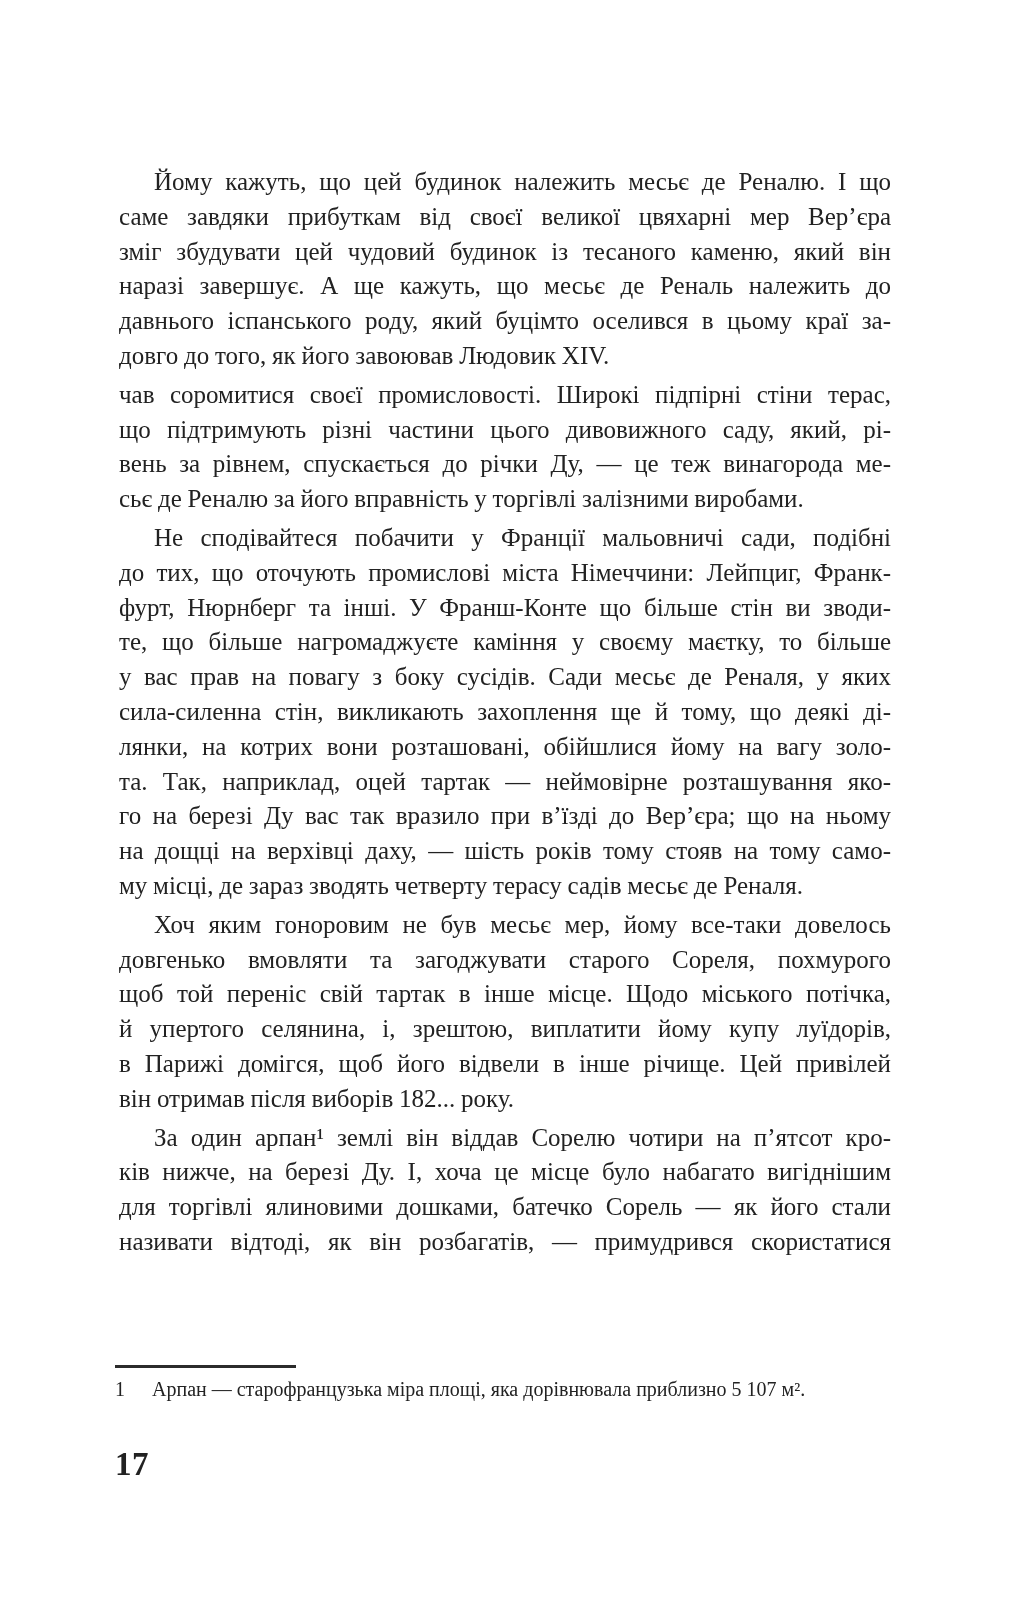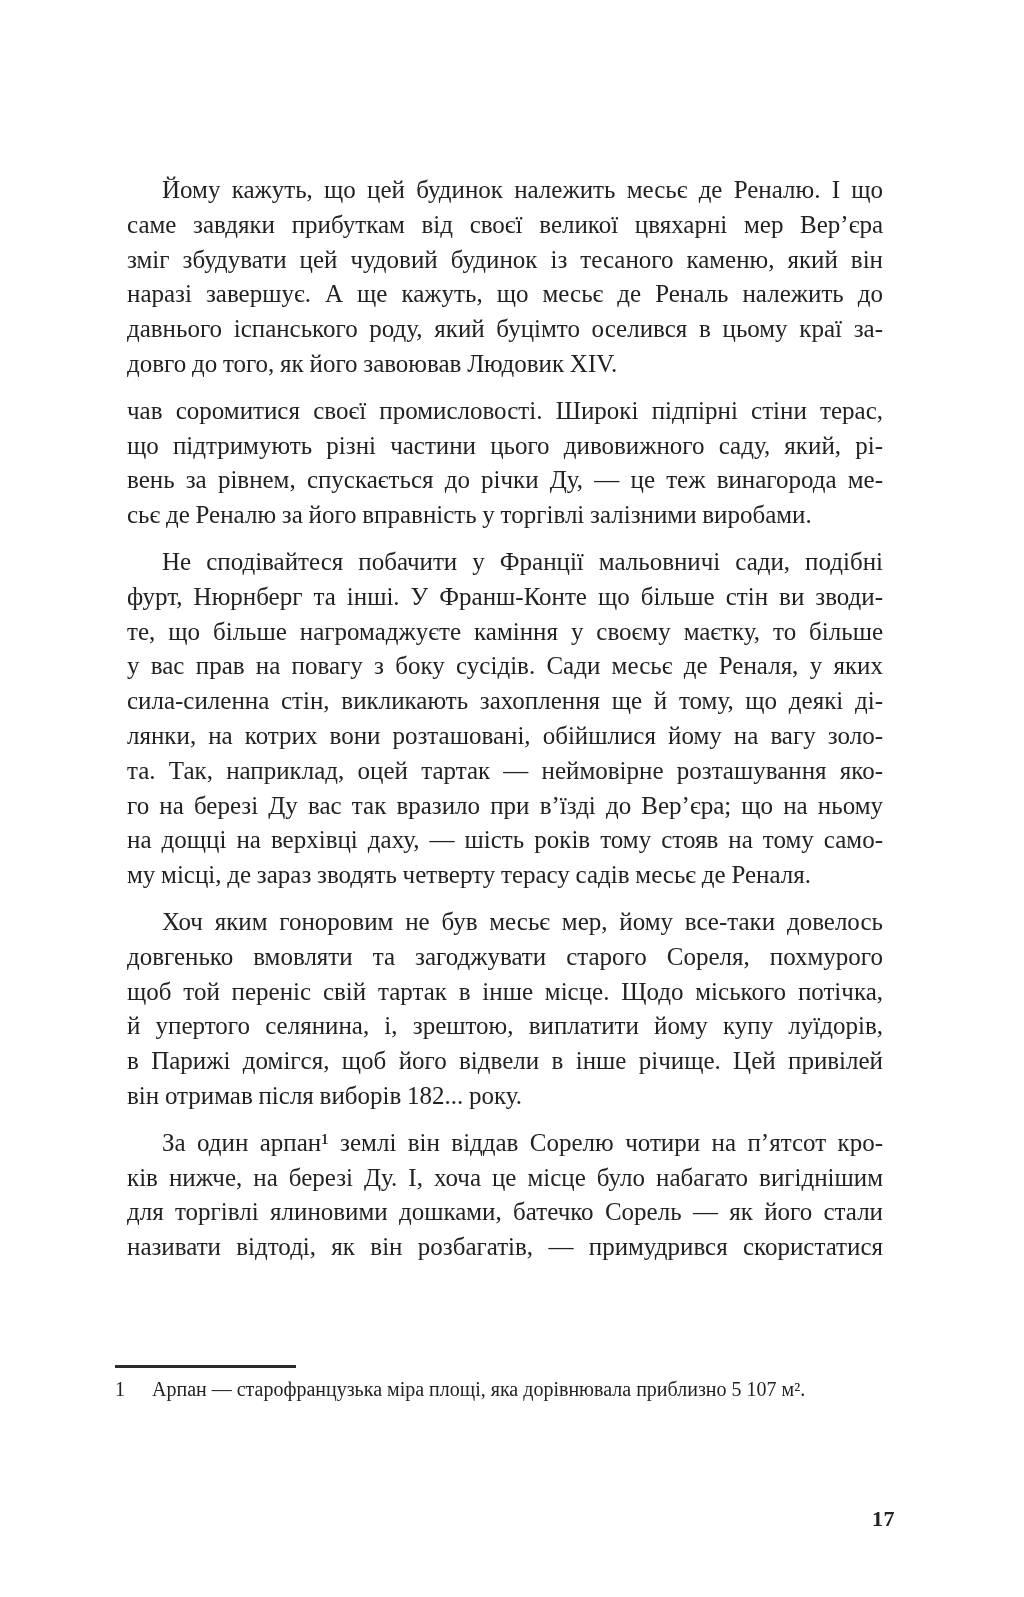--- a/index.html
+++ b/index.html
@@ -16,21 +16,21 @@
     color: #222222;
     overflow: hidden;
   }
   .text-block {
     position: absolute;
     left: 115px;
     top: 161px;
     width: 780px;
   }
   .paragraph {
-    margin: 12px;
+    margin: 4px;
     padding: 0;
   }
   .line {
     font-size: 25px;
     line-height: 34.8px;
     height: 34.8px;
     overflow: hidden;
     text-align: justify;
     text-align-last: justify;
     word-spacing: -0.5px;
@@ -62,24 +62,24 @@
   .footnote-marker {
     flex: 0 0 auto;
     width: 37px;
   }
   .footnote-text {
     flex: 1 1 auto;
   }
   .page-number {
     position: absolute;
     left: 115px;
-    top: 1506px;
+    top: 1446px;
     width: 780px;
-    text-align: right;
-    font-size: 22px;
+    text-align: left;
+    font-size: 33px;
     font-weight: 700;
     letter-spacing: 0.5px;
   }
 </style>
 </head>
 <body>
 
 <div class="page">
 
   <div class="text-block">
@@ -92,20 +92,21 @@
         <div class="line para-end">довго до того, як його завоював Людовик XIV.</div>
       </div>
       <div class="paragraph">
         <div class="line">чав соромитися своєї промисловості. Широкі підпірні стіни терас,</div>
         <div class="line">що підтримують різні частини цього дивовижного саду, який, рі-</div>
         <div class="line">вень за рівнем, спускається до річки Ду, — це теж винагорода ме-</div>
         <div class="line para-end">сьє де Реналю за його вправність у торгівлі залізними виробами.</div>
       </div>
       <div class="paragraph">
         <div class="line first">Не сподівайтеся побачити у Франції мальовничі сади, подібні</div>
+        <div class="line">до тих, що оточують промислові міста Німеччини: Лейпциг, Франк-</div>
         <div class="line">фурт, Нюрнберг та інші. У Франш-Конте що більше стін ви зводи-</div>
         <div class="line">те, що більше нагромаджуєте каміння у своєму маєтку, то більше</div>
         <div class="line">у вас прав на повагу з боку сусідів. Сади месьє де Реналя, у яких</div>
         <div class="line">сила-силенна стін, викликають захоплення ще й тому, що деякі ді-</div>
         <div class="line">лянки, на котрих вони розташовані, обійшлися йому на вагу золо-</div>
         <div class="line">та. Так, наприклад, оцей тартак — неймовірне розташування яко-</div>
         <div class="line">го на березі Ду вас так вразило при в’їзді до Вер’єра; що на ньому</div>
         <div class="line">на дощці на верхівці даху, — шість років тому стояв на тому само-</div>
         <div class="line para-end">му місці, де зараз зводять четверту терасу садів месьє де Реналя.</div>
       </div>

